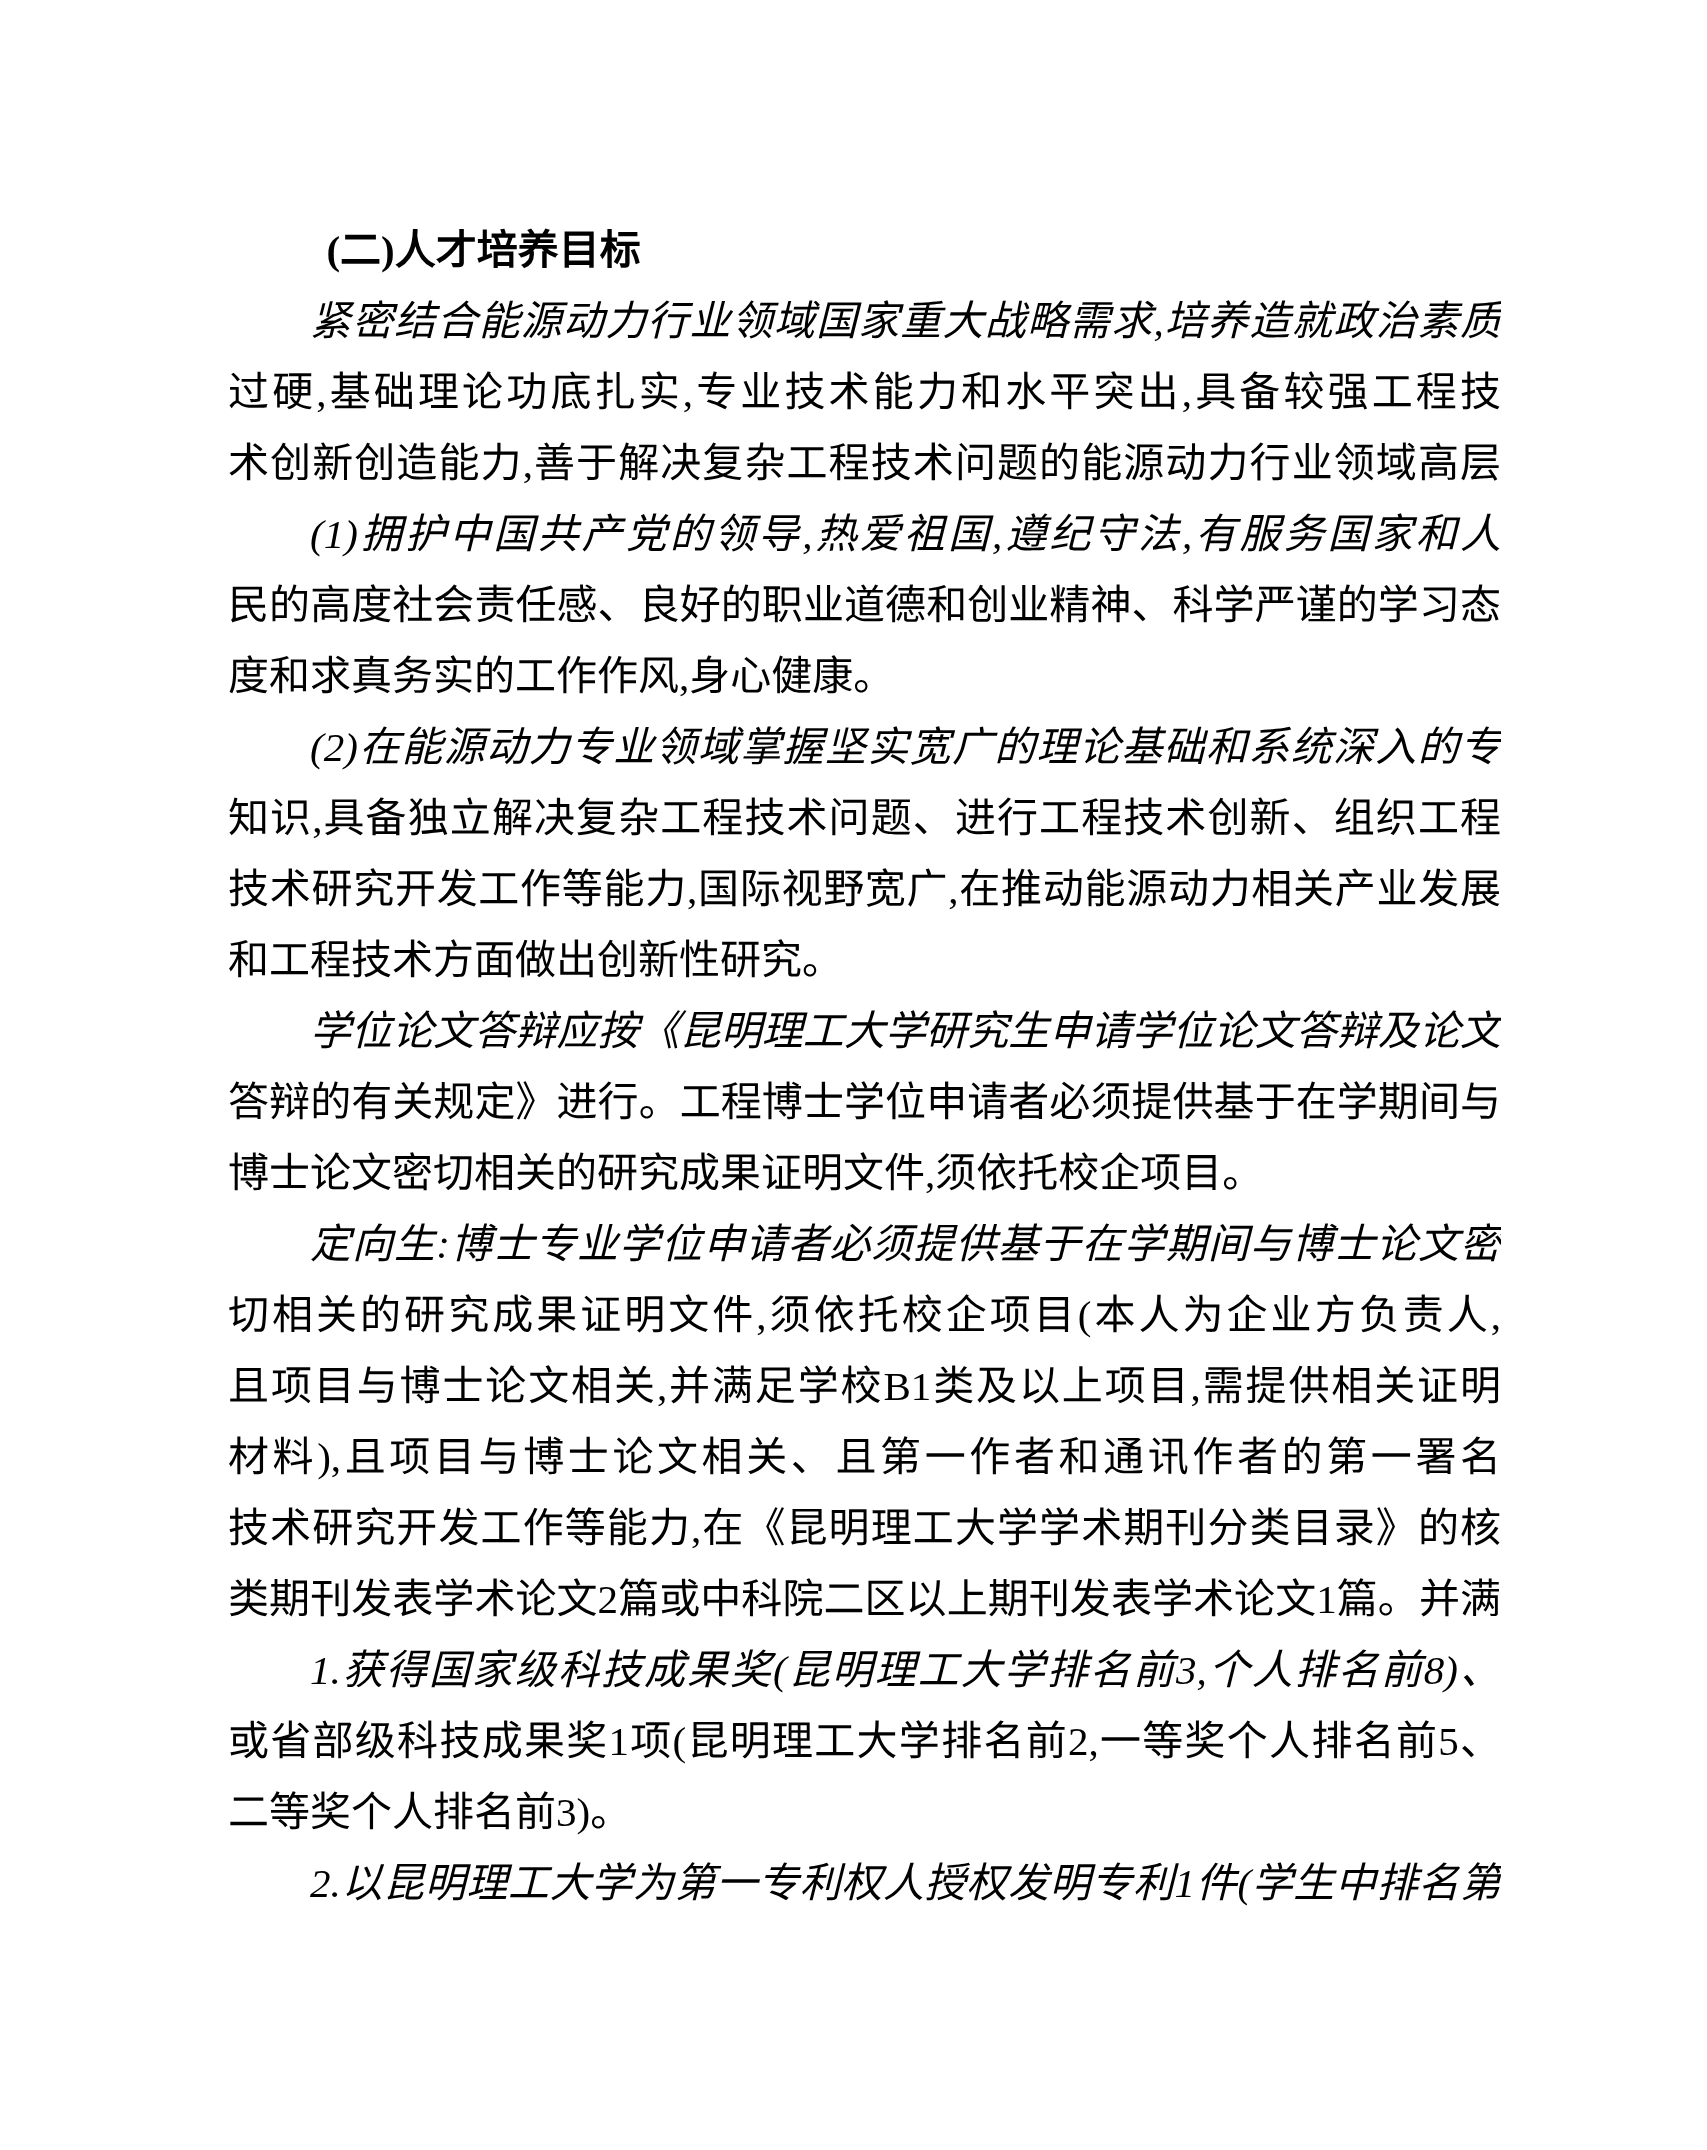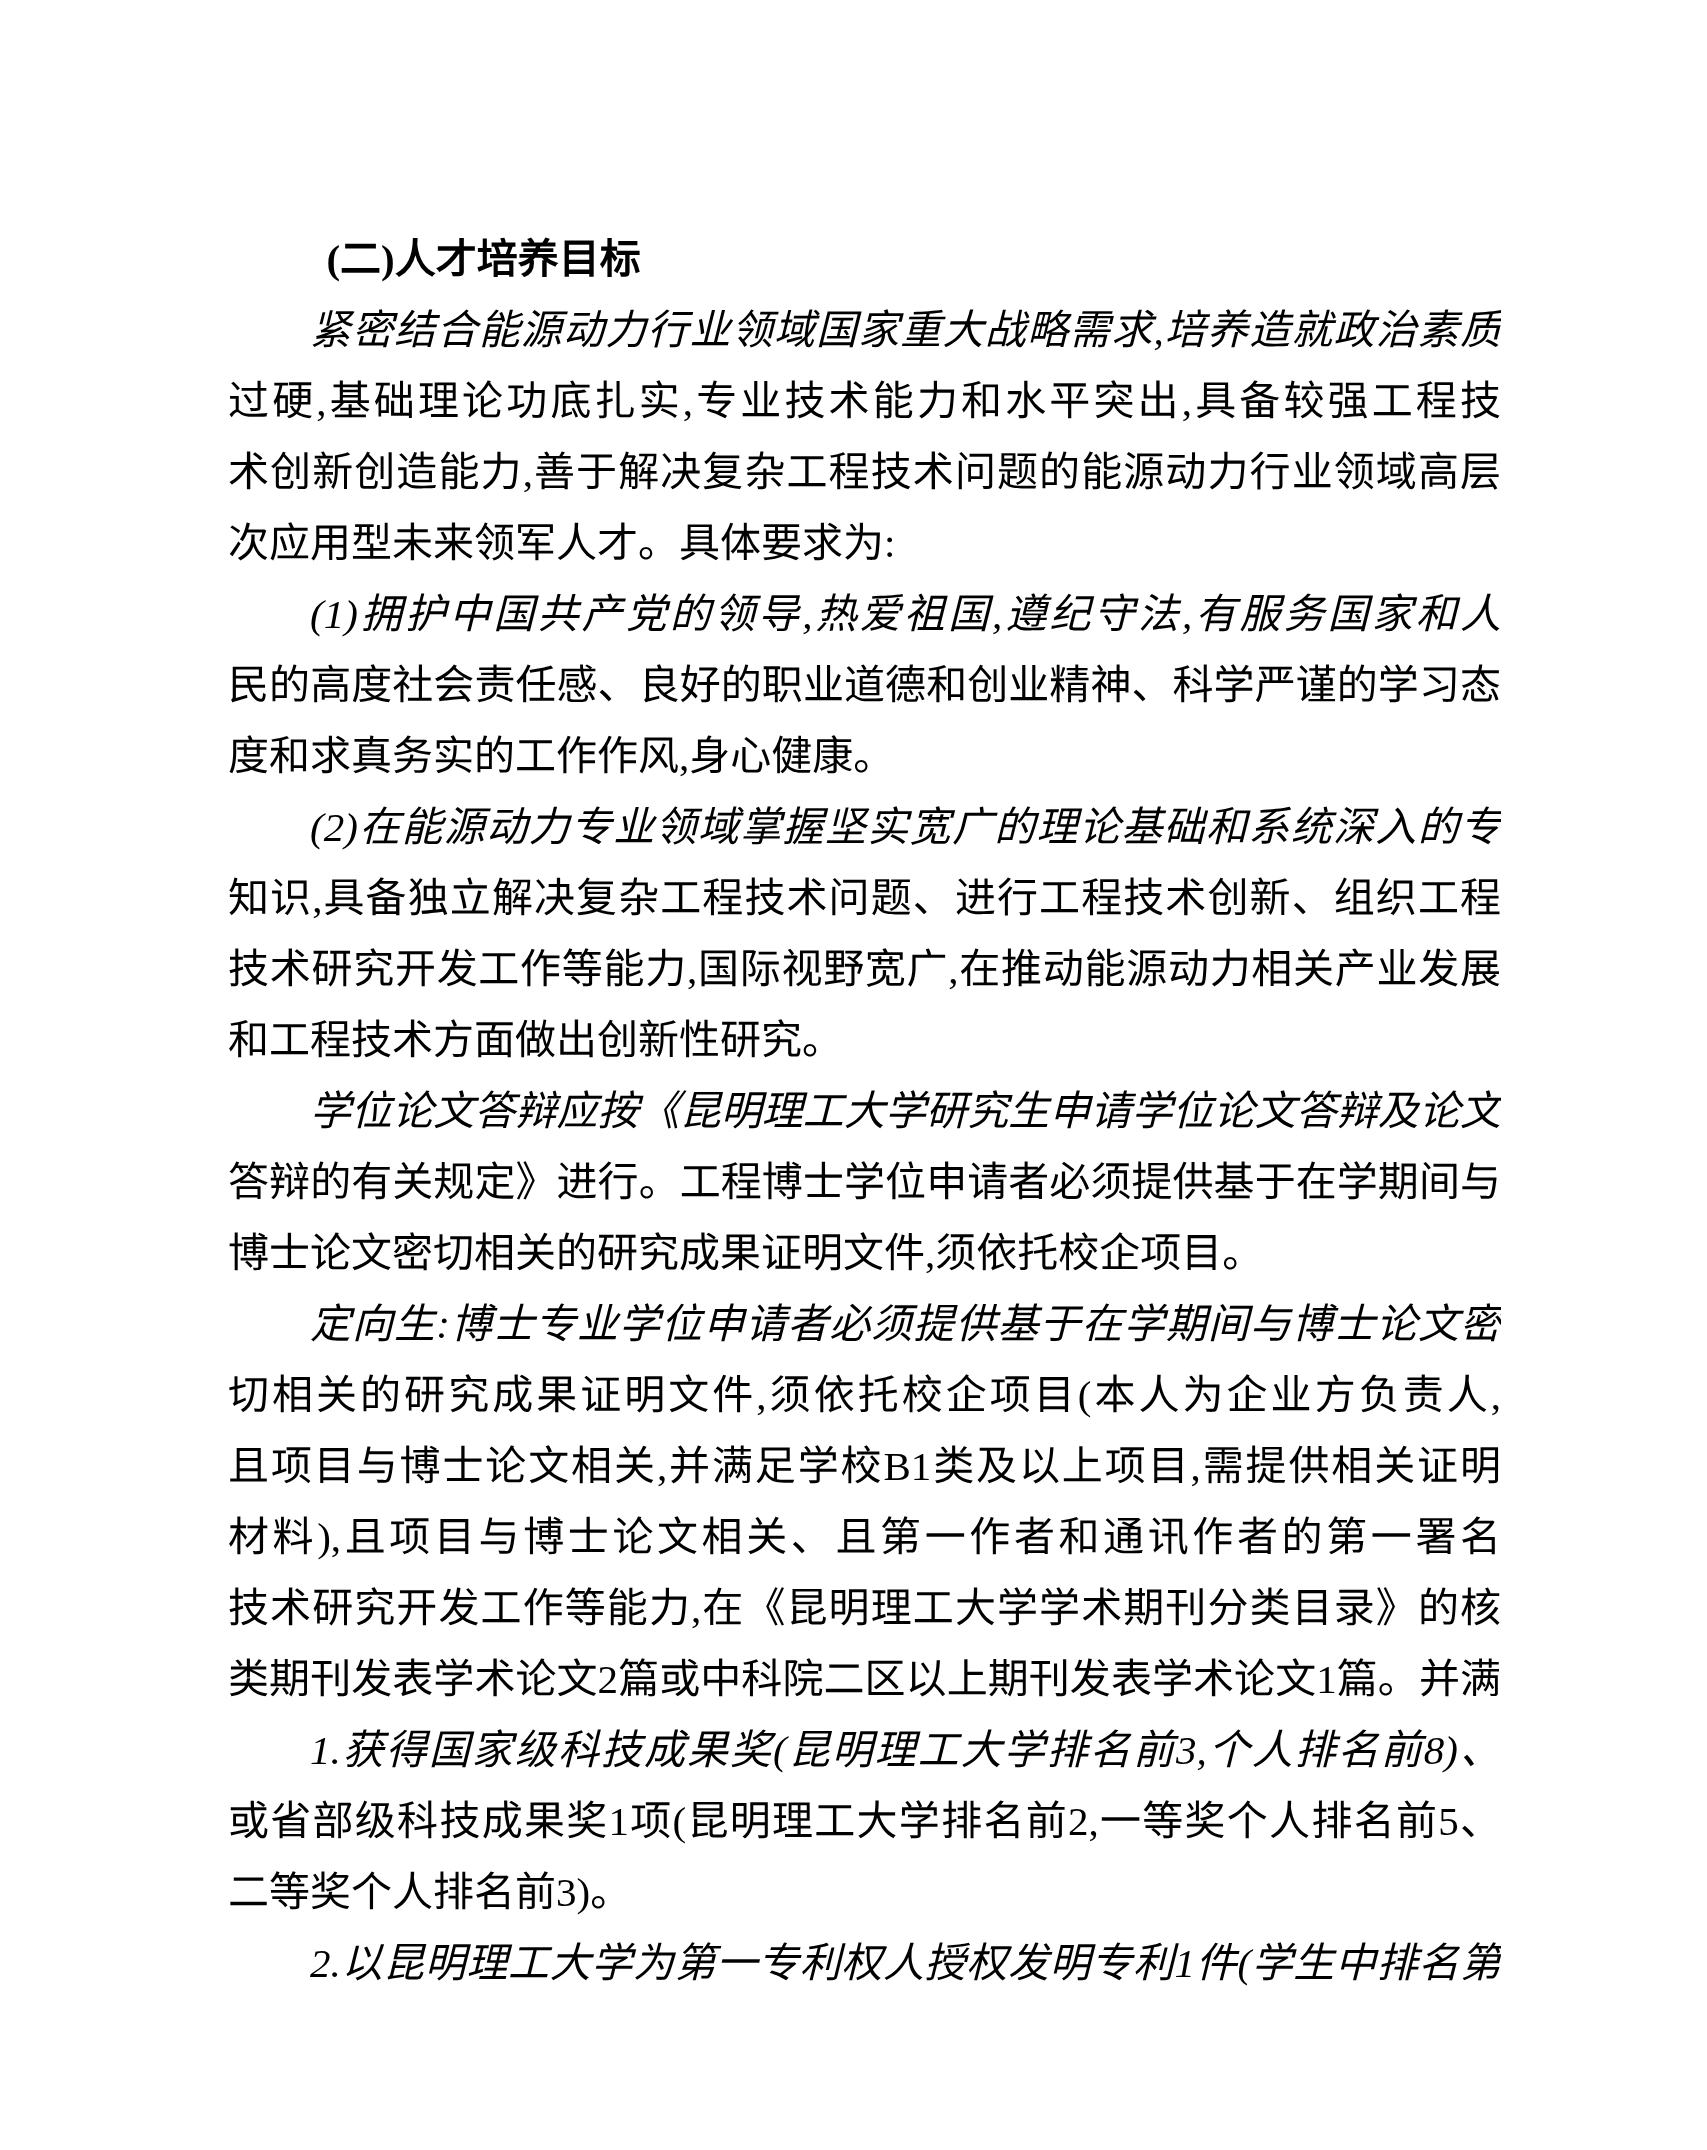--- a/index.html
+++ b/index.html
@@ -12,21 +12,21 @@
     width: 1708px;
     height: 2414px;
     background: #ffffff;
     color: #000000;
     font-family: "Liberation Serif", "DejaVu Serif", serif;
     overflow: hidden;
   }
   .content {
     position: absolute;
     left: 228px;
-    top: 224px;
+    top: 215px;
     width: 1273px;
   }
   .line {
     font-size: 41px;
     height: 71px;
     line-height: 71px;
     text-align: justify;
     text-align-last: justify;
     overflow: hidden;
     white-space: normal;
@@ -46,21 +46,20 @@
 </style>
 </head>
 <body>
 
 <div class="page">
   <div class="content">
     <div class="line heading">(二)人才培养目标</div>
     <div class="line indent">紧密结合能源动力行业领域国家重大战略需求,培养造就政治素质</div>
     <div class="line">过硬,基础理论功底扎实,专业技术能力和水平突出,具备较强工程技</div>
     <div class="line">术创新创造能力,善于解决复杂工程技术问题的能源动力行业领域高层</div>
-    <div class="line plast">次应用型未来领军人才。具体要求为:</div>
     <div class="line indent">(1)拥护中国共产党的领导,热爱祖国,遵纪守法,有服务国家和人</div>
     <div class="line">民的高度社会责任感、良好的职业道德和创业精神、科学严谨的学习态</div>
     <div class="line plast">度和求真务实的工作作风,身心健康。</div>
     <div class="line indent">(2)在能源动力专业领域掌握坚实宽广的理论基础和系统深入的专门</div>
     <div class="line">知识,具备独立解决复杂工程技术问题、进行工程技术创新、组织工程</div>
     <div class="line">技术研究开发工作等能力,国际视野宽广,在推动能源动力相关产业发展</div>
     <div class="line plast">和工程技术方面做出创新性研究。</div>
     <div class="line indent">学位论文答辩应按《昆明理工大学研究生申请学位论文答辩及论文</div>
     <div class="line">答辩的有关规定》进行。工程博士学位申请者必须提供基于在学期间与</div>
     <div class="line plast">博士论文密切相关的研究成果证明文件,须依托校企项目。</div>

